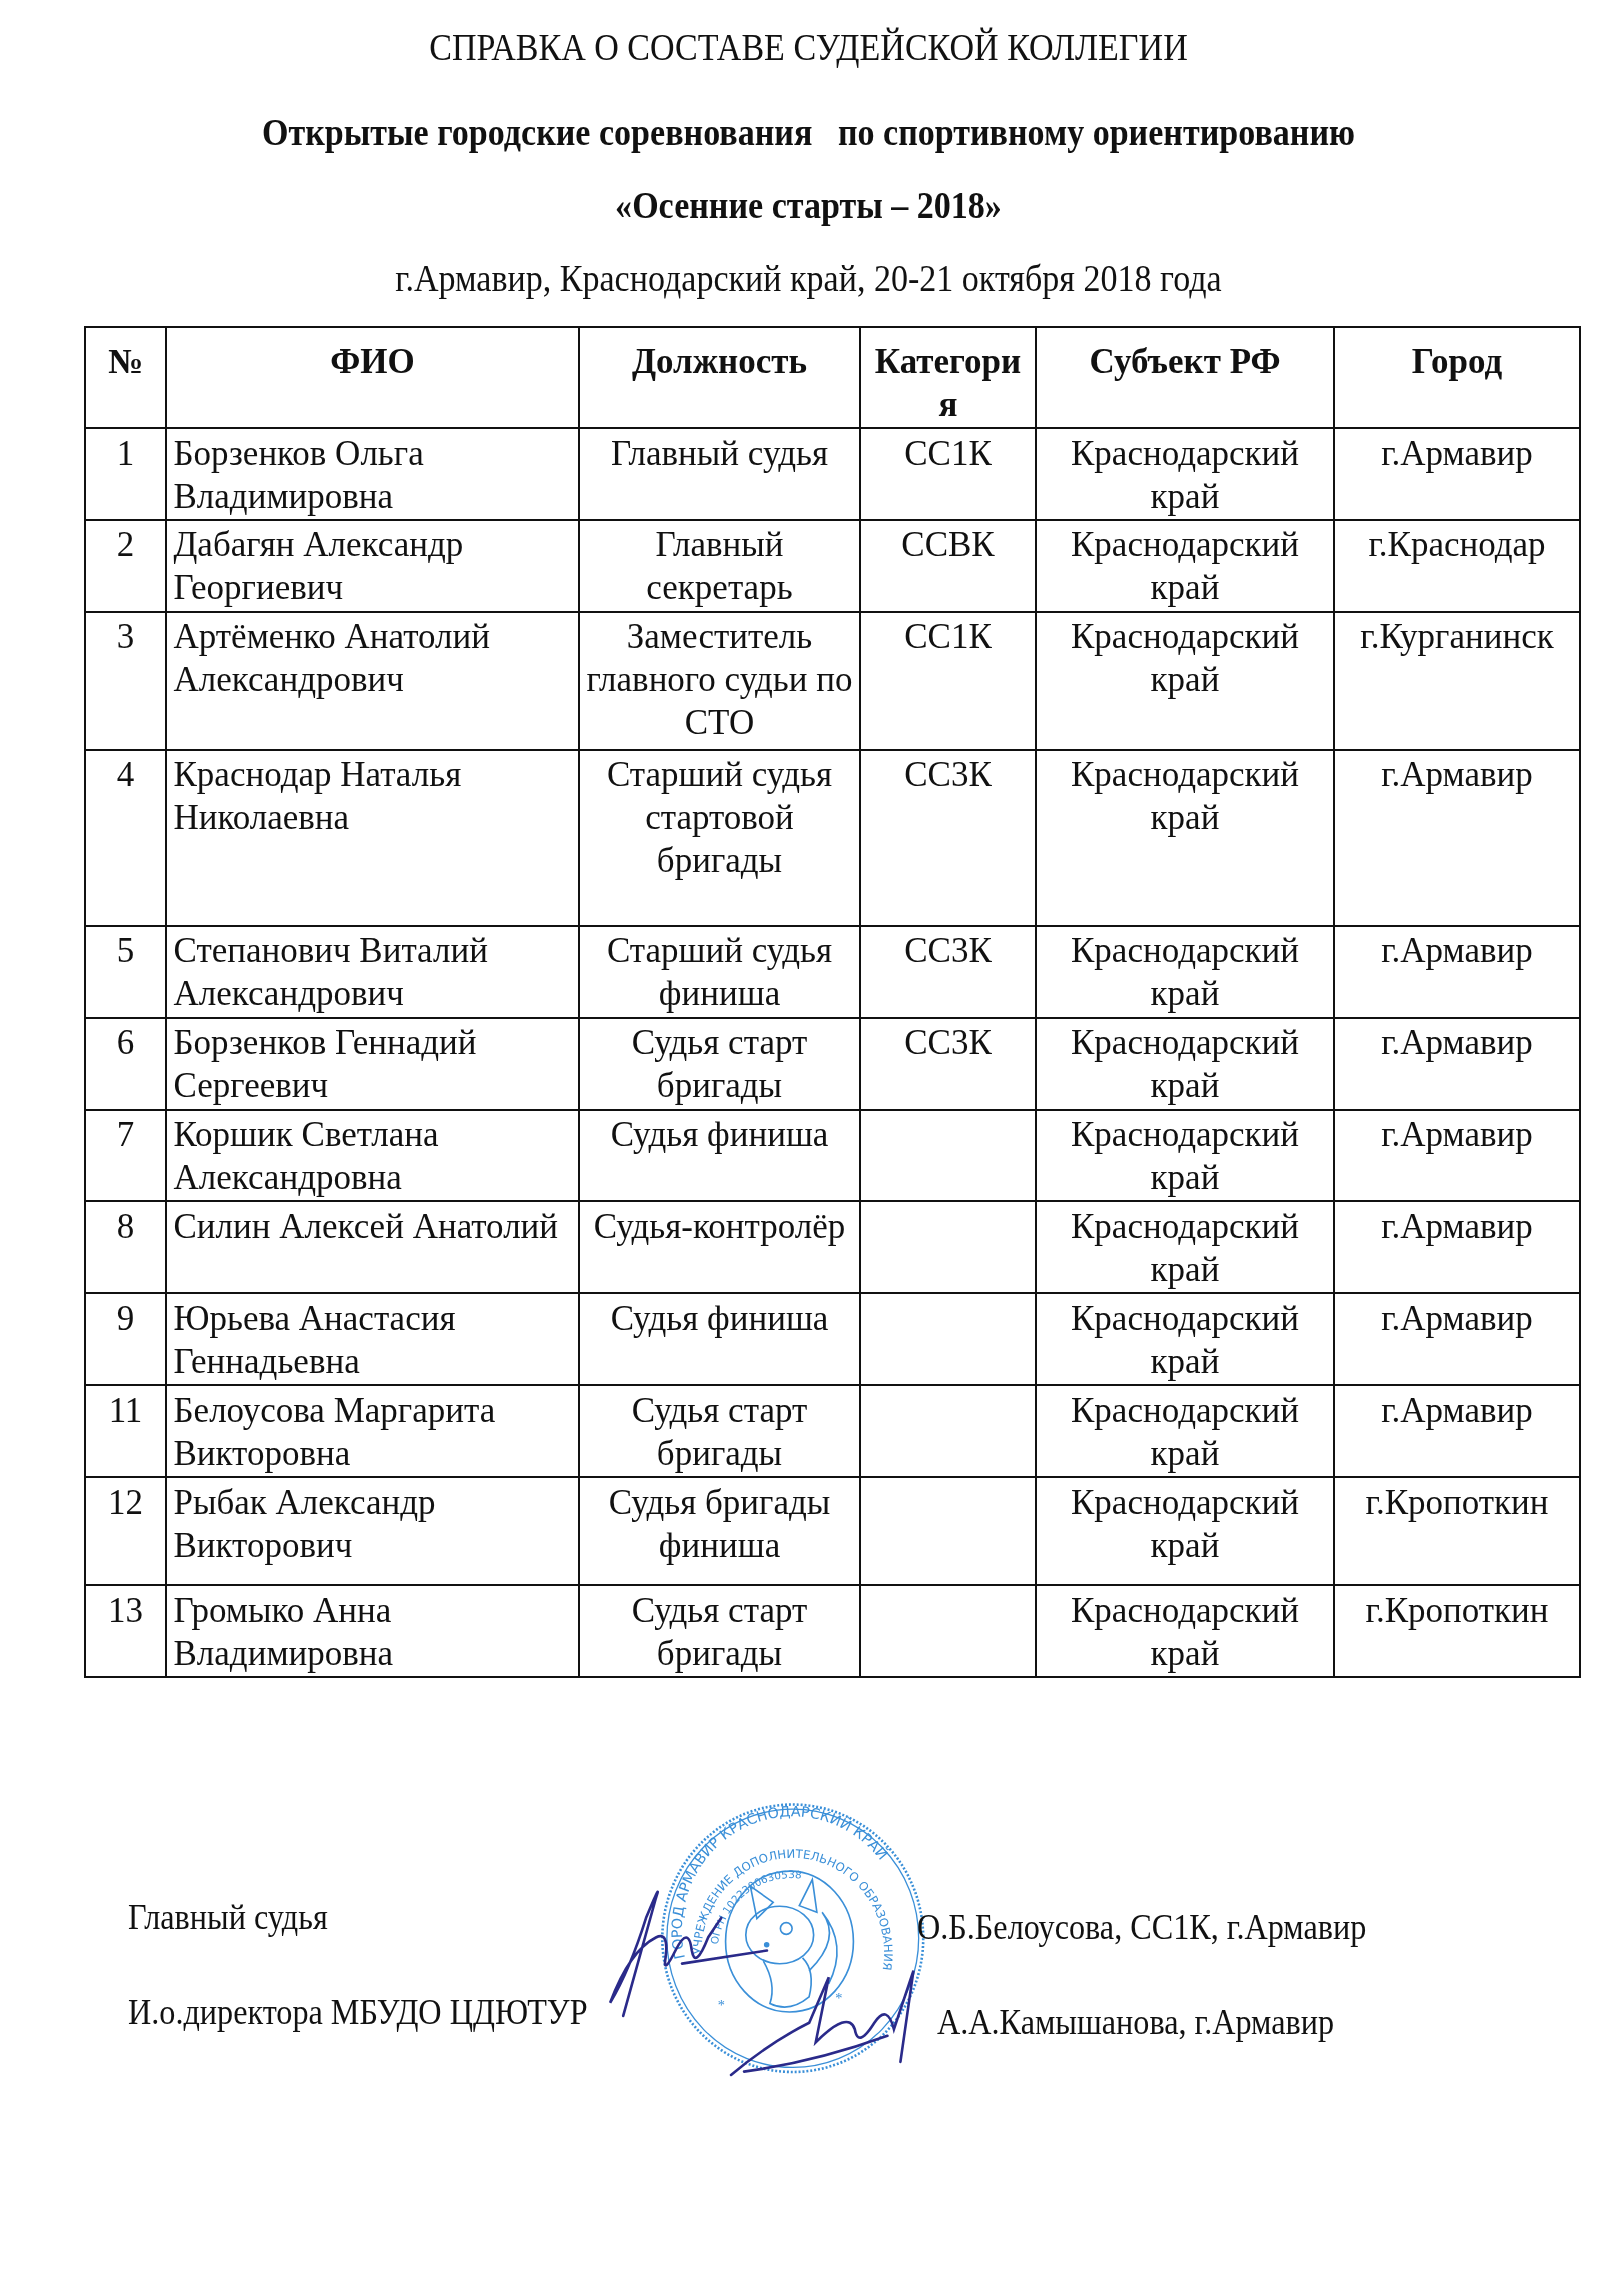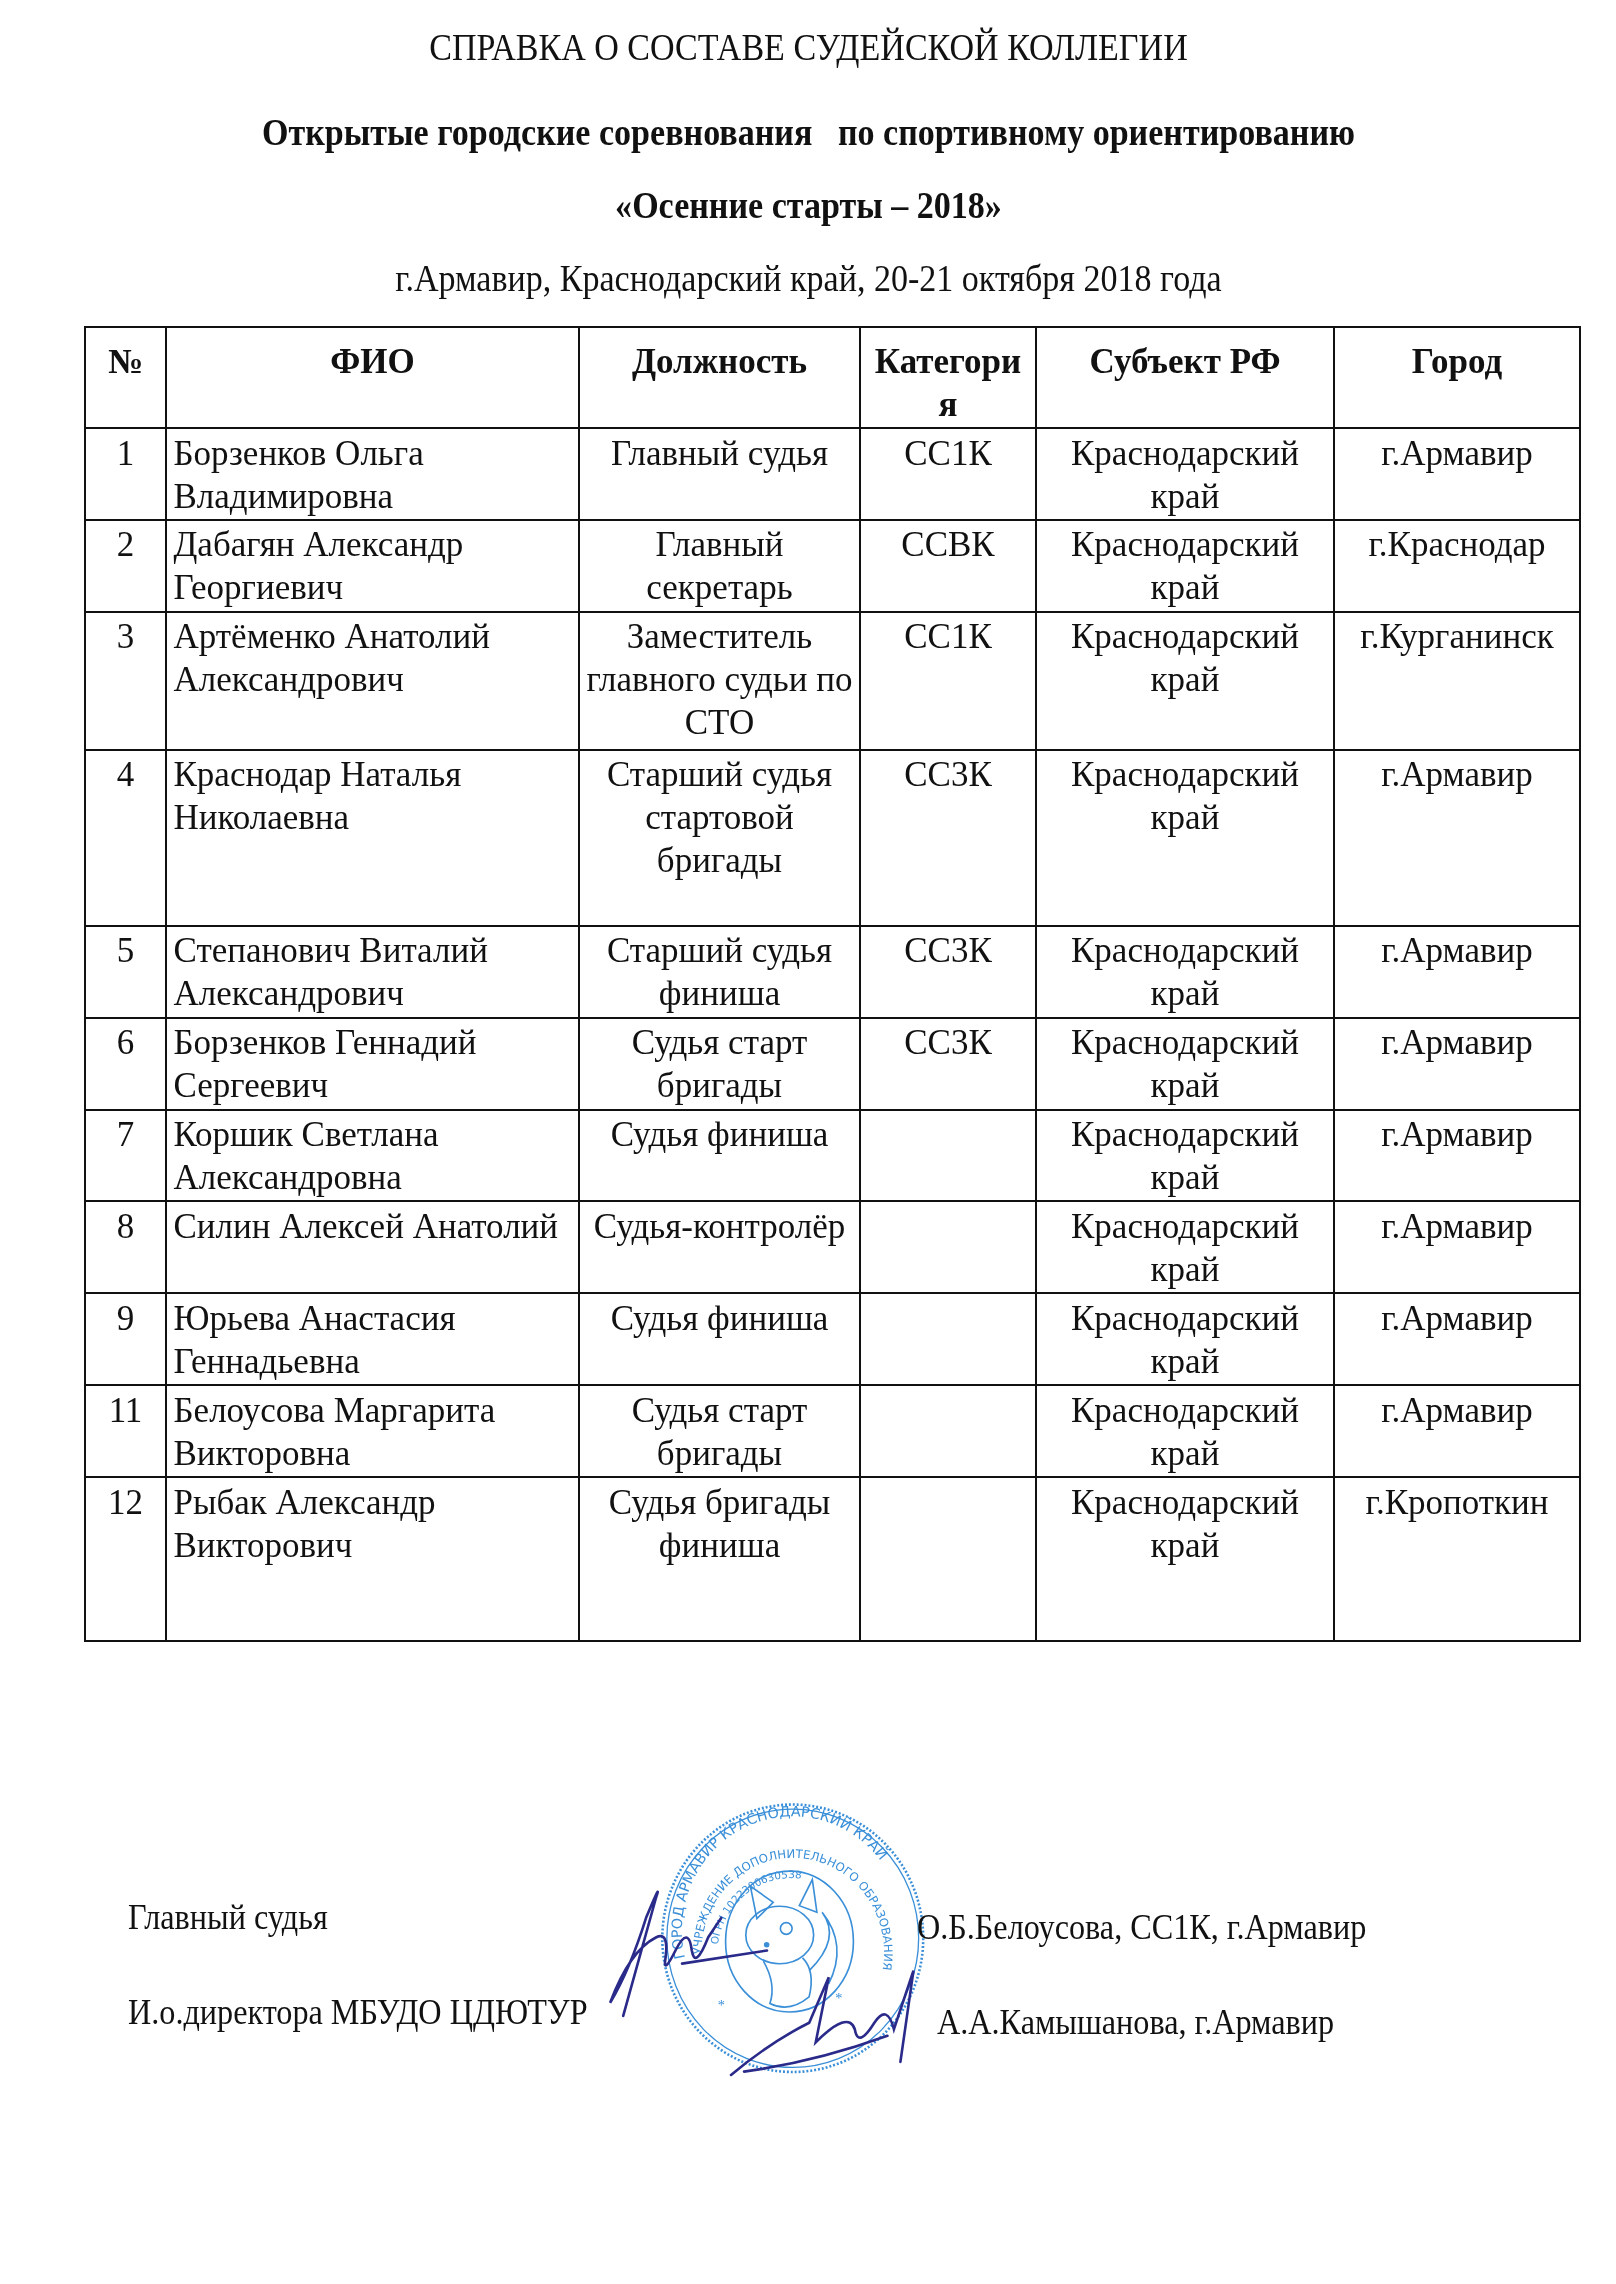--- a/index.html
+++ b/index.html
@@ -145,24 +145,32 @@
         <td class="c-city">г.Армавир</td>
       </tr>
       <tr style="height: 89px;">
         <td class="c-num">11</td>
         <td class="c-name">Белоусова Маргарита Викторовна</td>
         <td class="c-pos">Судья старт бригады</td>
         <td class="c-cat"></td>
         <td class="c-reg">Краснодарский край</td>
         <td class="c-city">г.Армавир</td>
       </tr>
-      <tr style="height: 164px;">
+      <tr style="height: 108px;">
         <td class="c-num">12</td>
         <td class="c-name">Рыбак Александр Викторович</td>
         <td class="c-pos">Судья бригады финиша</td>
+        <td class="c-cat"></td>
+        <td class="c-reg">Краснодарский край</td>
+        <td class="c-city">г.Кропоткин</td>
+      </tr>
+      <tr style="height: 87px;">
+        <td class="c-num">13</td>
+        <td class="c-name">Громыко Анна Владимировна</td>
+        <td class="c-pos">Судья старт бригады</td>
         <td class="c-cat"></td>
         <td class="c-reg">Краснодарский край</td>
         <td class="c-city">г.Кропоткин</td>
       </tr>
     </tbody>
 </table>
 
 <svg class="stamp" viewBox="0 0 440 450">
   <defs>
     <path id="arcOuter" d="M 60 260 A 170 175 0 1 1 380 290"></path>

